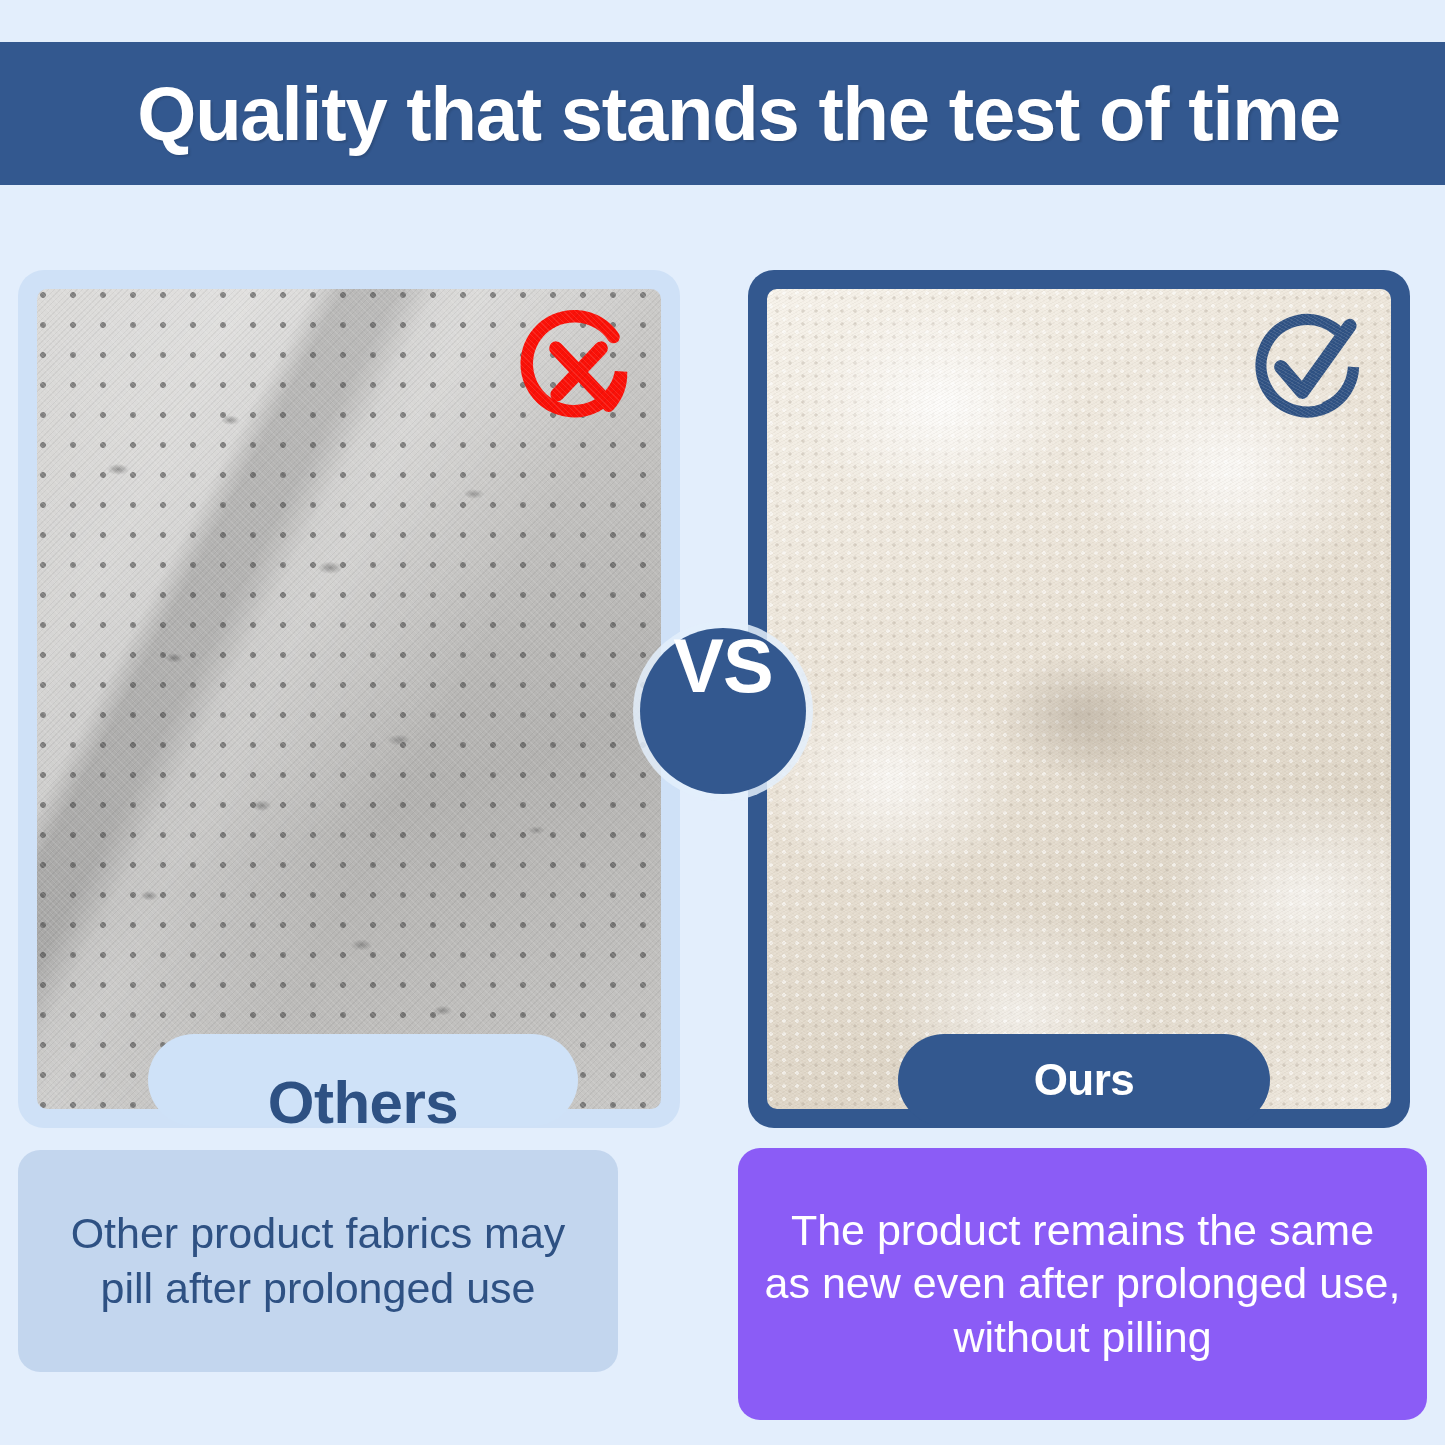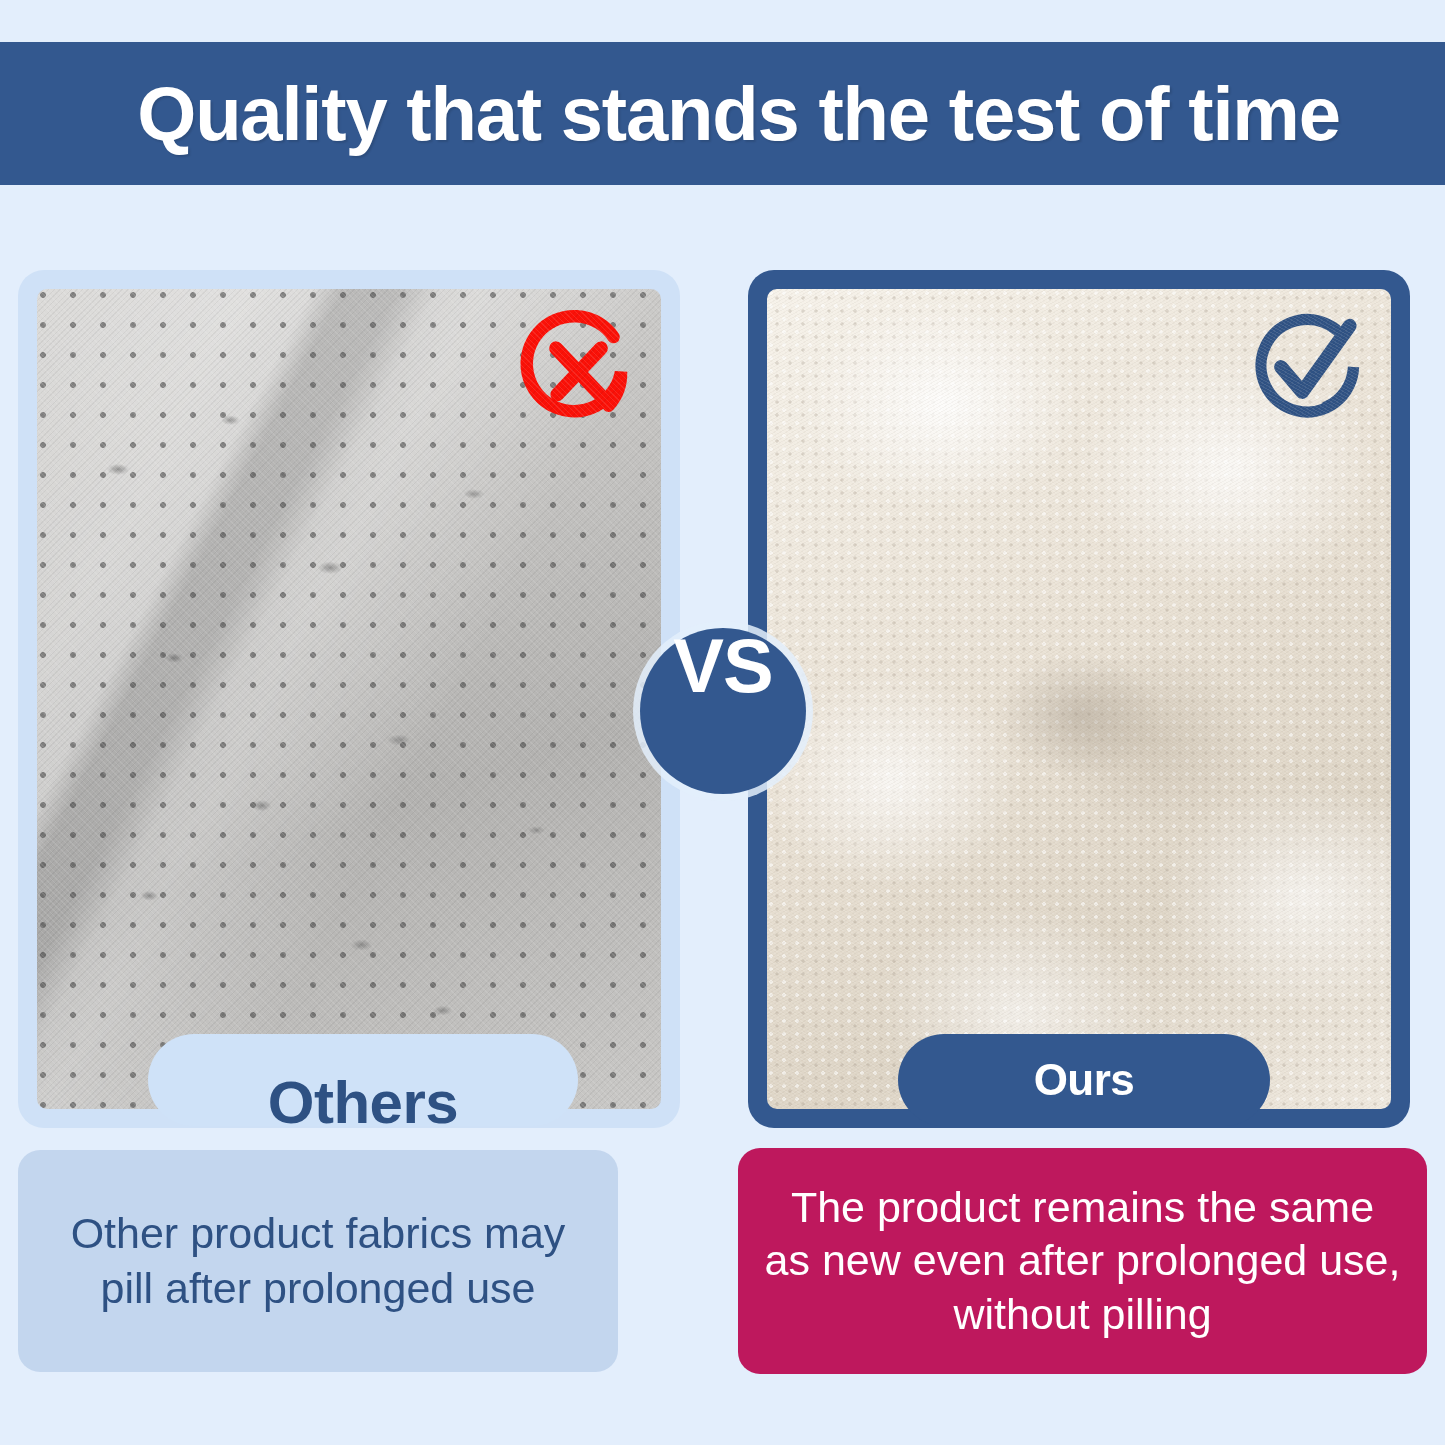--- a/index.html
+++ b/index.html
@@ -229,22 +229,22 @@
   }
   #caption-others .caption-text {
     color: #2e5183;
     font-size: 43px;
     line-height: 1.28;
   }
   #caption-ours {
     left: 738px;
     top: 963px;
     width: 689px;
-    height: 226px;
-    background: #be185d;
+    height: 272px;
+    background: #8b5cf6;
   }
   #caption-ours .caption-text {
     color: #ffffff;
     font-size: 43px;
     line-height: 1.24;
   }
 </style>
 </head>
 <body>
 

